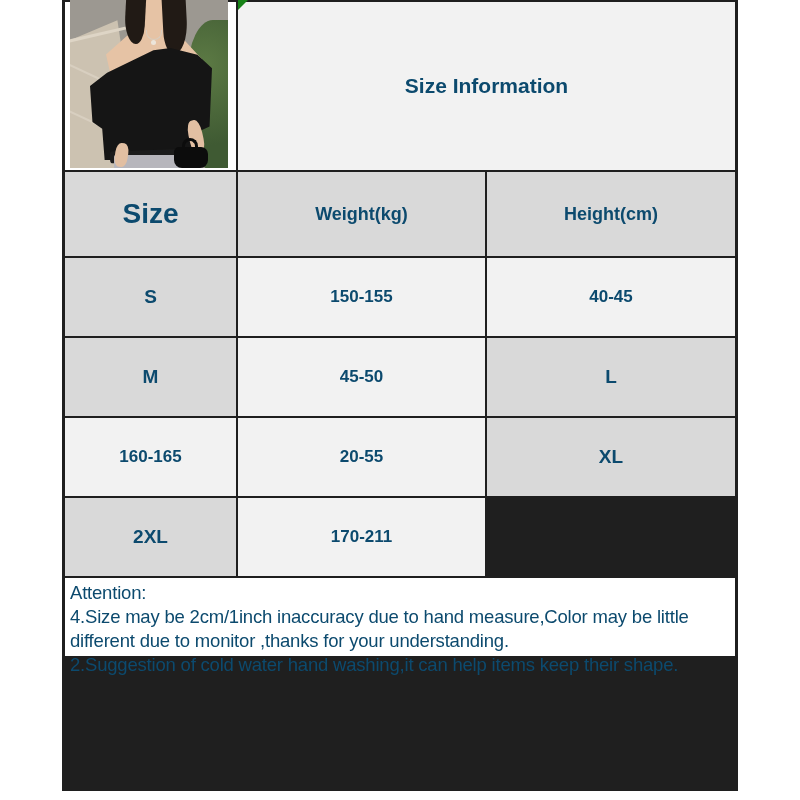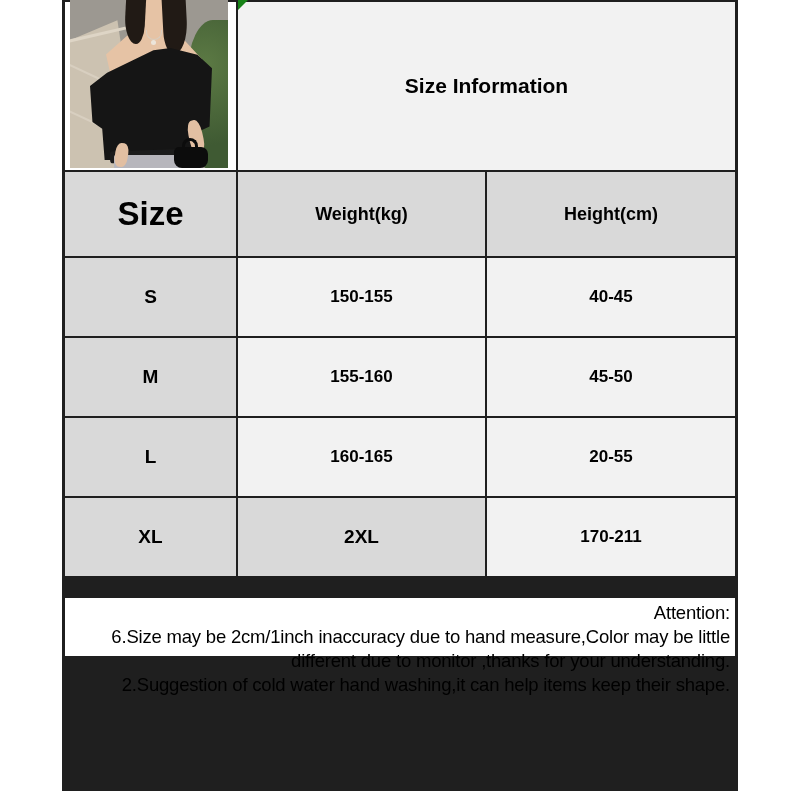--- a/index.html
+++ b/index.html
@@ -10,38 +10,38 @@
   .sheet{
     position:absolute; left:62px; top:0;
     display:grid;
     grid-template-columns:171px 247px 248px;
     grid-template-rows:168px 84px 78px 78px 78px 78px 78px 130px;
     gap:2px;
     background:#1f1f1f;                 
     border:3px solid #1f1f1f;
     border-top-width:2px;
   }
-  .cell{ background:#f2f2f2; color:#000000; display:flex;
+  .cell{ background:#f2f2f2; color:#0c4a6e; display:flex;
          align-items:center; justify-content:center; text-align:center; }
 
   .photo-cell{ background:#ffffff; position:relative; }
 
   .title-cell{ grid-column:2 / 4; position:relative;
                font-size:21px; font-weight:bold; background:#f2f2f2; }
   .corner-flag{ position:absolute; left:0; top:-2px; width:0; height:0;
                 border-top:10px solid #168216; border-right:10px solid transparent; }
 
   .hcell{ background:#d9d9d9; font-weight:bold; font-size:18px; }
-  .hcell.size-h{ font-size:33px; }
+  .hcell.size-h{ font-size:28px; }
   .size-label{ background:#d9d9d9; font-weight:bold; font-size:19px; }
   .val{ background:#f2f2f2; font-weight:bold; font-size:17px;text-align:right; }
 
   .attention{ grid-column:1 / 4; background:#ffffff; display:block;
-              text-align:right; padding:3px 5px;
-              font-size:18.5px; line-height:24px; letter-spacing:-0.2px;margin-top:20px; }
+              text-align:left; padding:3px 5px;
+              font-size:18.5px; line-height:24px; letter-spacing:-0.2px; }
 
   
   .photo{ position:absolute; left:5px; top:-2px; width:158px; height:168px;
           overflow:hidden; background:#9c9891; z-index:2; }
   .photo > div{ position:absolute; }
   .ph-sidewalk{ left:0; top:0; width:100%; height:100%; background:#ccc2b1;
                 clip-path:polygon(0 24%, 30% 12%, 44% 100%, 0 100%); }
   .ph-curb{ left:-4px; top:32px; width:72px; height:3px; background:#ded5c6;
             transform:rotate(-13deg); }
   .ph-tile{ left:-8px; top:74px; width:58px; height:2px; background:#d8cfc0;
@@ -111,31 +111,30 @@
 
   <div class="cell hcell size-h">Size</div>
   <div class="cell hcell">Weight(kg)</div>
   <div class="cell hcell">Height(cm)</div>
 
   <div class="cell size-label">S</div>
   <div class="cell val">150-155</div>
   <div class="cell val">40-45</div>
 
   <div class="cell size-label">M</div>
-  <div class="cell val">155-160</div>
   <div class="cell val">45-50</div>
 
   <div class="cell size-label">L</div>
   <div class="cell val">160-165</div>
   <div class="cell val">20-55</div>
 
   <div class="cell size-label">XL</div>
 
   <div class="cell size-label">2XL</div>
   <div class="cell val">170-211</div>
 
   <div class="cell attention">
     <div>Attention:</div>
-    <div>6.Size may be 2cm/1inch inaccuracy due to hand measure,Color may be little different due to monitor ,thanks for your understanding.</div>
+    <div>4.Size may be 2cm/1inch inaccuracy due to hand measure,Color may be little different due to monitor ,thanks for your understanding.</div>
     <div>2.Suggestion of cold water hand washing,it can help items keep their shape.</div>
   </div>
 
 </div>
 
 </body></html>

